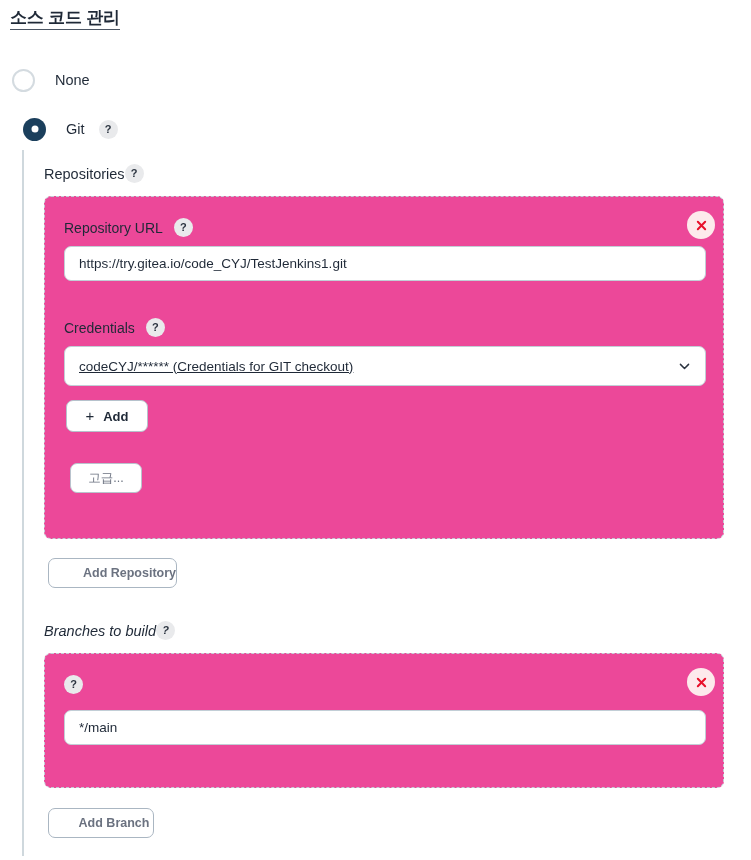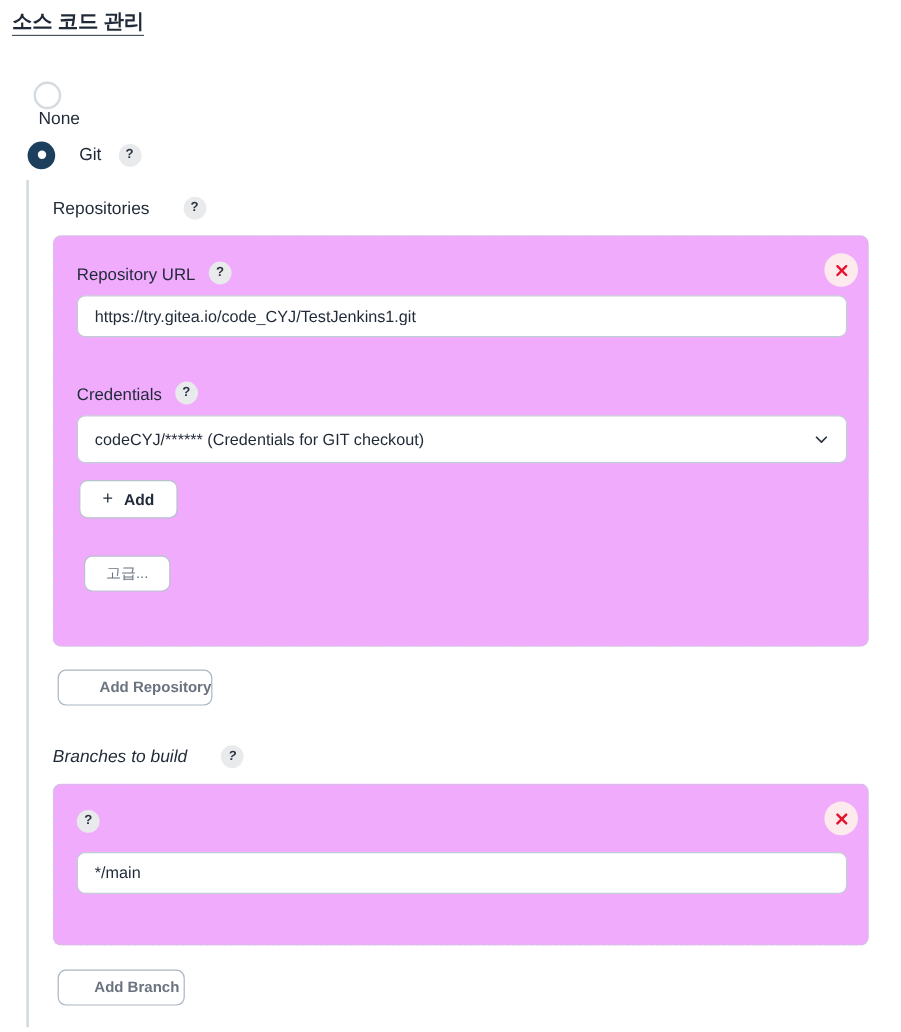--- a/index.html
+++ b/index.html
@@ -38,21 +38,21 @@
   }
 
   
   .radio-row {
     position: absolute;
     display: flex;
     align-items: center;
     gap: 0px;
     height: 24px;
   }
-  .radio-row.none-row { left: 12px; top: 68px; flex-direction: column; }
+  .radio-row.none-row { left: 12px; top: 68px; }
   .radio-row.git-row  { left: 23px; top: 117px; }
 
   .radio {
     width: 23px;
     height: 23px;
     border-radius: 50%;
     box-sizing: border-box;
     flex: 0 0 auto;
     position: relative;
   }
@@ -108,35 +108,35 @@
     width: 2px;
     height: 706px;
     background: #cfd8dd;
   }
 
   
   .group-label {
     position: absolute;
     display: flex;
     align-items: center;
-    gap: 28px;
+    gap: 0;
     font-size: 14.5px;
     color: #1f2937;
     white-space: nowrap;
   }
   .group-label.repositories { left: 44px; top: 164px; }
   .group-label.branches     { left: 44px; top: 621px; font-style: italic; }
 
   
   .dashed-box {
     position: absolute;
     box-sizing: border-box;
     border: 1px dashed #c3ced6;
     border-radius: 7px;
-    background: #f0abfc;
+    background: #ec4899;
   }
   .dashed-box.repo-box   { left: 44px; top: 196px; width: 680px; height: 343px; }
   .dashed-box.branch-box { left: 44px; top: 653px; width: 680px; height: 135px; }
 
   
   .field-label {
     position: absolute;
     display: flex;
     align-items: center;
     gap: 11px;
@@ -304,21 +304,21 @@
       <span class="help">?</span>
     </div>
 
     <input class="text-input" style="left: 19px; top: 49px; width: 642px; height: 35px;" type="text" value="https://try.gitea.io/code_CYJ/TestJenkins1.git">
 
     <div class="field-label" style="left:19px; top:121px;">
       <span>Credentials</span>
       <span class="help">?</span>
     </div>
 
-    <div class="select-wrap" style="left:19px; top:149px; width:642px; height:40px;">
+    <div class="select-wrap" style="left:19px; top:149px; width:642px; height:40px;text-decoration:underline;">
       <div class="select-box">
         <span>codeCYJ/****** (Credentials for GIT checkout)</span>
       </div>
       <svg class="chev" viewBox="0 0 16 16">
         <path d="M3 6 L8 11 L13 6" fill="none" stroke="#2b3440" stroke-width="1.8" stroke-linecap="round" stroke-linejoin="round"></path>
       </svg>
     </div>
 
     <button class="del-btn repo-del" style="left:642px; top:14px;">
       <svg class="del-x" viewBox="0 0 12 12">

